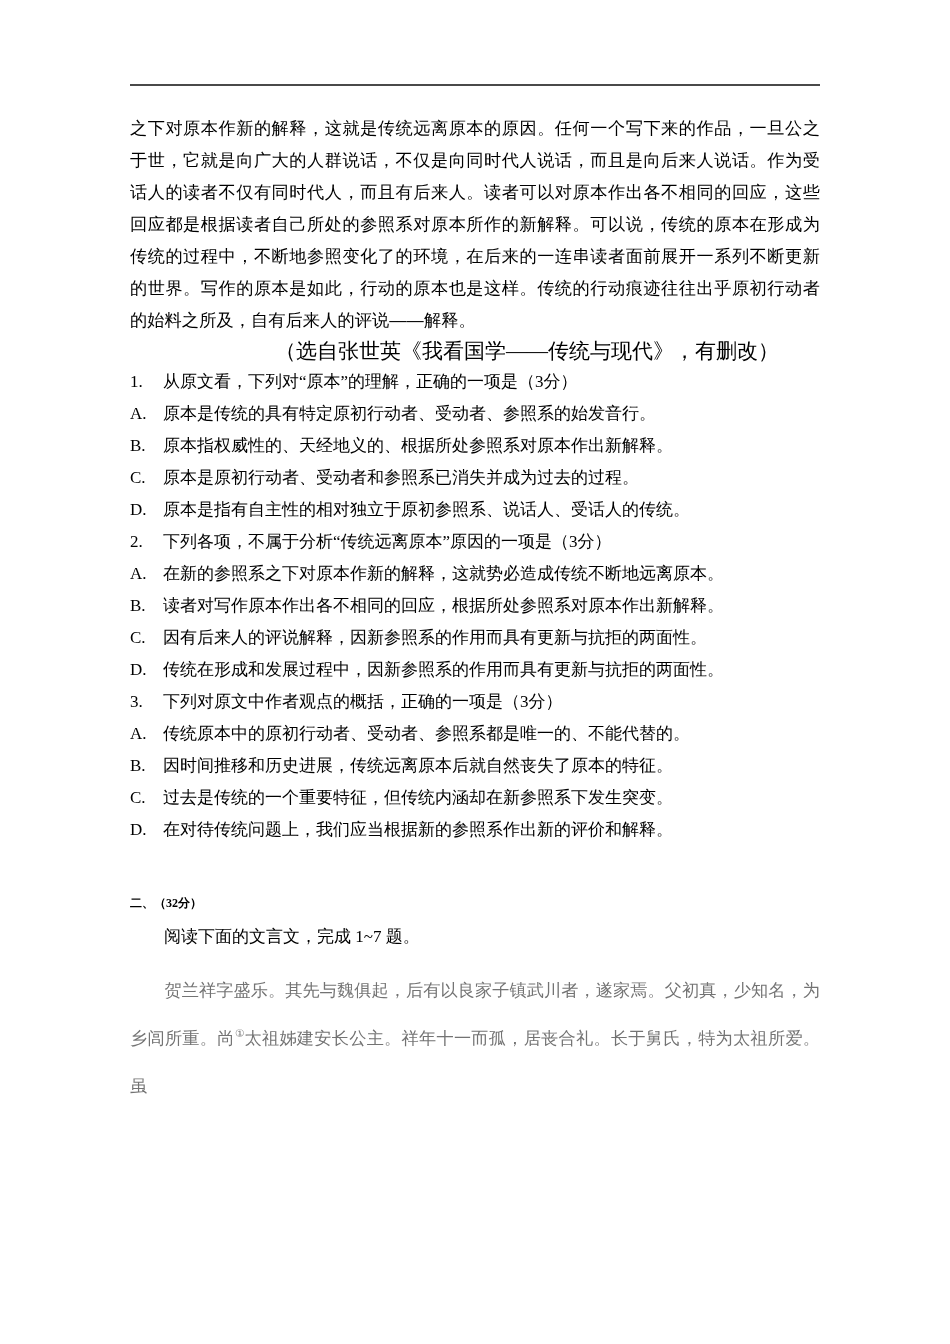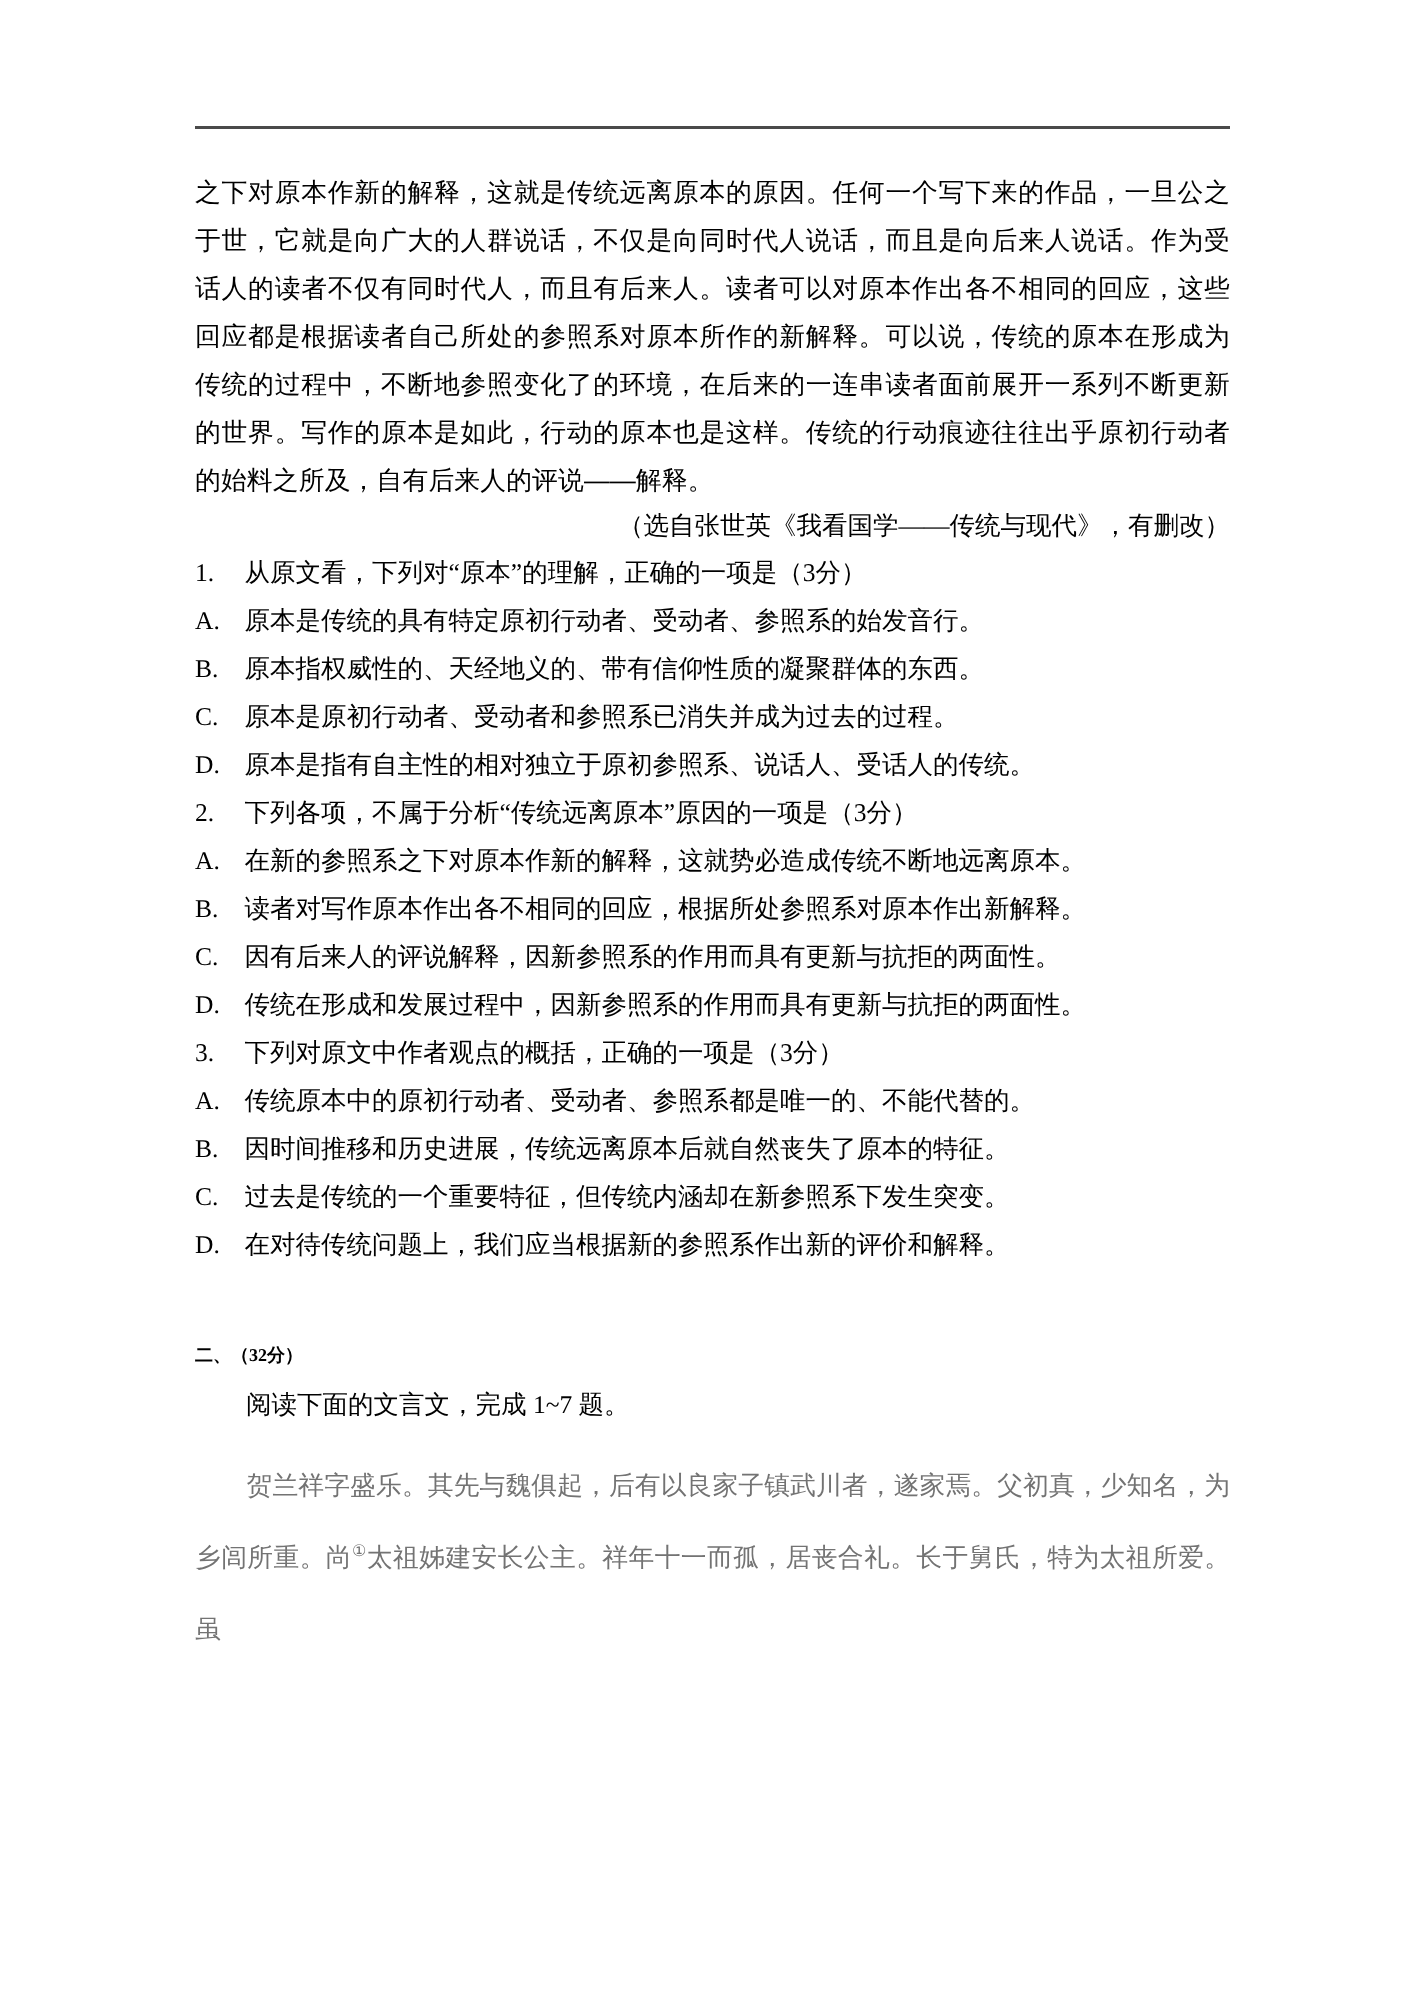--- a/index.html
+++ b/index.html
@@ -40,26 +40,25 @@
     text-align: justify;
     text-justify: inter-ideograph;
     margin: 0;
     letter-spacing: 0.1px;
   }
   .body-para.indent {
     text-indent: 2em;
   }
   .attribution {
     font-family: "Liberation Serif", "DejaVu Serif", serif;
-    font-size: 17px;
+    font-size: 21px;
     line-height: 30px;
     margin: 0;
     padding-left: 145px;
     white-space: nowrap;
-    text-align: right;
   }
   .q-row {
     font-family: "Liberation Serif", "DejaVu Serif", serif;
     font-size: 17px;
     line-height: 32px;
     margin: 0;
     display: flex;
     align-items: baseline;
   }
   .q-label {
@@ -124,21 +123,21 @@
     <div class="q-row">
       <span class="q-label">1.</span>
       <span class="q-text">从原文看，下列对“原本”的理解，正确的一项是（3分）</span>
     </div>
     <div class="q-row">
       <span class="q-label">A.</span>
       <span class="q-text">原本是传统的具有特定原初行动者、受动者、参照系的始发音行。</span>
     </div>
     <div class="q-row">
       <span class="q-label">B.</span>
-      <span class="q-text">原本指权威性的、天经地义的、带有信仰性质的凝聚群体的东西。</span>
+      <span class="q-text">原本指权威性的、天经地义的、根据所处参照系对原本作出新解释。</span>
     </div>
     <div class="q-row">
       <span class="q-label">C.</span>
       <span class="q-text">原本是原初行动者、受动者和参照系已消失并成为过去的过程。</span>
     </div>
     <div class="q-row">
       <span class="q-label">D.</span>
       <span class="q-text">原本是指有自主性的相对独立于原初参照系、说话人、受话人的传统。</span>
     </div>
 

